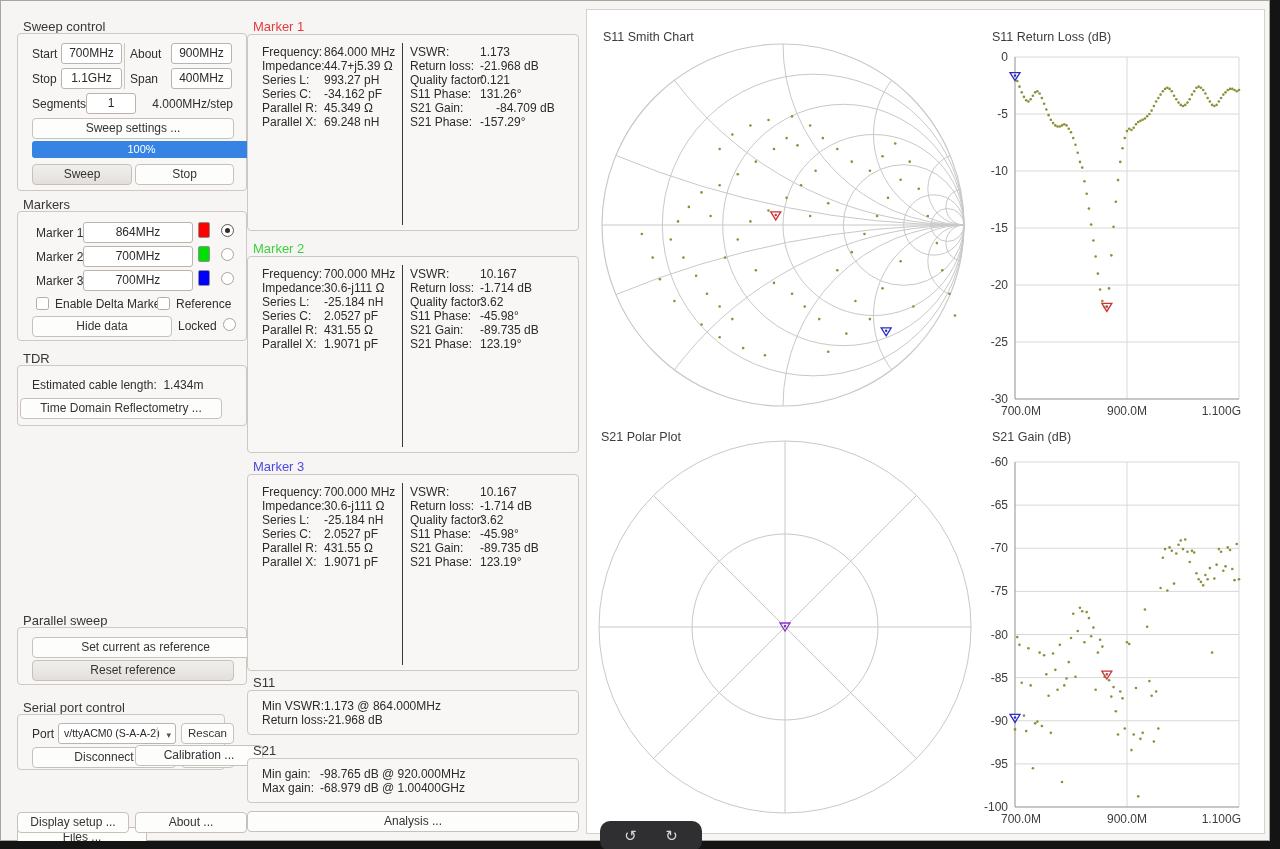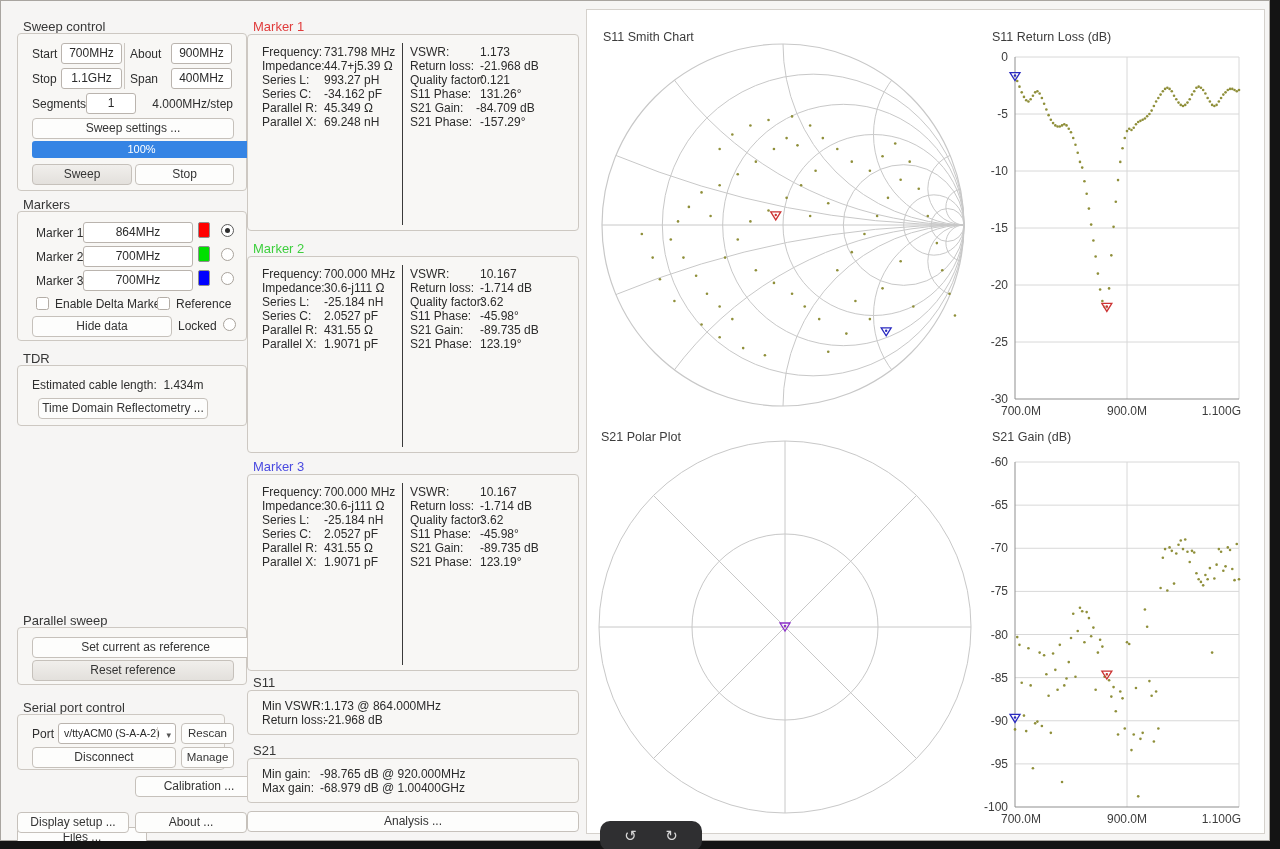--- a/index.html
+++ b/index.html
@@ -84,21 +84,21 @@
     <div class="cb" style="left:139px;top:85px"></div>
     <div class="lbl" style="left:158px;top:85px">Reference</div>
     <div class="btn" style="left:14px;top:104px;width:140px">Hide data</div>
     <div class="lbl" style="left:160px;top:107px">Locked</div>
     <div class="radio" style="left:205px;top:106px"></div>
   </div>
 
   <div class="gtitle" style="left:22px;top:350px">TDR</div>
   <div class="frame" style="left:16px;top:364px;width:230px;height:61px">
     <div class="lbl pre" style="left:14px;top:12px">Estimated cable length:  1.434m</div>
-    <div class="btn" style="left:20px;top:32px;width:170px">Time Domain Reflectometry ...</div>
+    <div class="btn" style="left:2px;top:32px;width:202px">Time Domain Reflectometry ...</div>
   </div>
 
   <div class="gtitle" style="left:22px;top:612px">Parallel sweep</div>
   <div class="frame" style="left:16px;top:626px;width:230px;height:58px">
     <div class="btn" style="left:14px;top:9px;width:227px">Set current as reference</div>
     <div class="btn shaded" style="left:14px;top:32px;width:202px">Reset reference</div>
   </div>
 
   <div class="gtitle" style="left:22px;top:699px">Serial port control</div>
   <div class="frame" style="left:16px;top:713px;width:208px;height:56px">
@@ -107,21 +107,21 @@
       <span>v/ttyACM0 (S-A-A-2)</span>
       <span class="sep"></span>
       <span class="arrow">▾</span>
     </div>
     <div class="btn" style="left:163px;top:8px;width:53px;font-size:11.5px">Rescan</div>
     <div class="btn" style="left:14px;top:32px;width:144px">Disconnect</div>
     <div class="btn" style="left:163px;top:32px;width:53px;font-size:11.5px">Manage</div>
   </div>
 
   <div class="btn" style="left:16px;top:826px;width:130px">Files ...</div>
-  <div class="btn" style="left:134px;top:775px;width:128px">Calibration ...</div>
+  <div class="btn" style="left:134px;top:744px;width:128px">Calibration ...</div>
   <div class="btn" style="left:16px;top:811px;width:112px">Display setup ...</div>
   <div class="btn" style="left:134px;top:811px;width:112px">About ...</div>
 
   <div id="marker-panels"></div>
 
   <div class="gtitle" style="left:252px;top:674px">S11</div>
   <div class="frame" style="left:246px;top:689px;width:332px;height:45px">
     <div class="dl" style="left:14px;top:8px">Min VSWR:</div>
     <div class="dl" style="left:76px;top:8px">1.173 @ 864.000MHz</div>
     <div class="dl" style="left:14px;top:22px">Return loss:</div>
@@ -506,41 +506,41 @@
         <circle cx="428" cy="707.464375" r="1.2" fill="#2a2ac0"></circle>
         <path d="M514.84 661.115125 L524.84 661.115125 L519.84 669.115125 Z" fill="#ffffff" fill-opacity="0.55" stroke="#cc3333" stroke-width="1.3"></path>
         <circle cx="519.84" cy="664.115125" r="1.2" fill="#cc3333"></circle>
       </svg>
   </div>
 
 <div class="gtitle" style="left: 252px; top: 18px; color: rgb(224, 60, 60); font-weight: normal;">Marker 1</div>
     <div class="frame" style="left: 246px; top: 33px; width: 332px; height: 197px;">
       <div class="vdiv" style="left: 154px; top: 8px; height: 182px;"></div>
       <div class="dl" style="left: 14px; top: 10px;">Frequency:</div>
-      <div class="dl" style="left: 76px; top: 10px;">731.798 MHz</div>
+      <div class="dl" style="left: 76px; top: 10px;">864.000 MHz</div>
       <div class="dl" style="left: 14px; top: 24px;">Impedance:</div>
       <div class="dl" style="left: 76px; top: 24px;">44.7+j5.39 Ω</div>
       <div class="dl" style="left: 14px; top: 38px;">Series L:</div>
       <div class="dl" style="left: 76px; top: 38px;">993.27 pH</div>
       <div class="dl" style="left: 14px; top: 52px;">Series C:</div>
       <div class="dl" style="left: 76px; top: 52px;">-34.162 pF</div>
       <div class="dl" style="left: 14px; top: 66px;">Parallel R:</div>
       <div class="dl" style="left: 76px; top: 66px;">45.349 Ω</div>
       <div class="dl" style="left: 14px; top: 80px;">Parallel X:</div>
       <div class="dl" style="left: 76px; top: 80px;">69.248 nH</div>
       <div class="dl" style="left: 162px; top: 10px;">VSWR:</div>
       <div class="dl" style="left: 232px; top: 10px;">1.173</div>
       <div class="dl" style="left: 162px; top: 24px;">Return loss:</div>
       <div class="dl" style="left: 232px; top: 24px;">-21.968 dB</div>
       <div class="dl" style="left: 162px; top: 38px;">Quality factor:</div>
       <div class="dl" style="left: 232px; top: 38px;">0.121</div>
       <div class="dl" style="left: 162px; top: 52px;">S11 Phase:</div>
       <div class="dl" style="left: 232px; top: 52px;">131.26°</div>
       <div class="dl" style="left: 162px; top: 66px;">S21 Gain:</div>
-      <div class="dl" style="left: 228px; top: 66px;">-84.709 dB</div>
+      <div class="dl" style="left: 248px; top: 66px;">-84.709 dB</div>
       <div class="dl" style="left: 162px; top: 80px;">S21 Phase:</div>
       <div class="dl" style="left: 232px; top: 80px;">-157.29°</div>
     </div>
     <div class="gtitle" style="left: 252px; top: 240px; color: rgb(62, 207, 62); font-weight: normal;">Marker 2</div>
     <div class="frame" style="left: 246px; top: 255px; width: 332px; height: 197px;">
       <div class="vdiv" style="left: 154px; top: 8px; height: 182px;"></div>
       <div class="dl" style="left: 14px; top: 10px;">Frequency:</div>
       <div class="dl" style="left: 76px; top: 10px;">700.000 MHz</div>
       <div class="dl" style="left: 14px; top: 24px;">Impedance:</div>
       <div class="dl" style="left: 76px; top: 24px;">30.6-j111 Ω</div>

